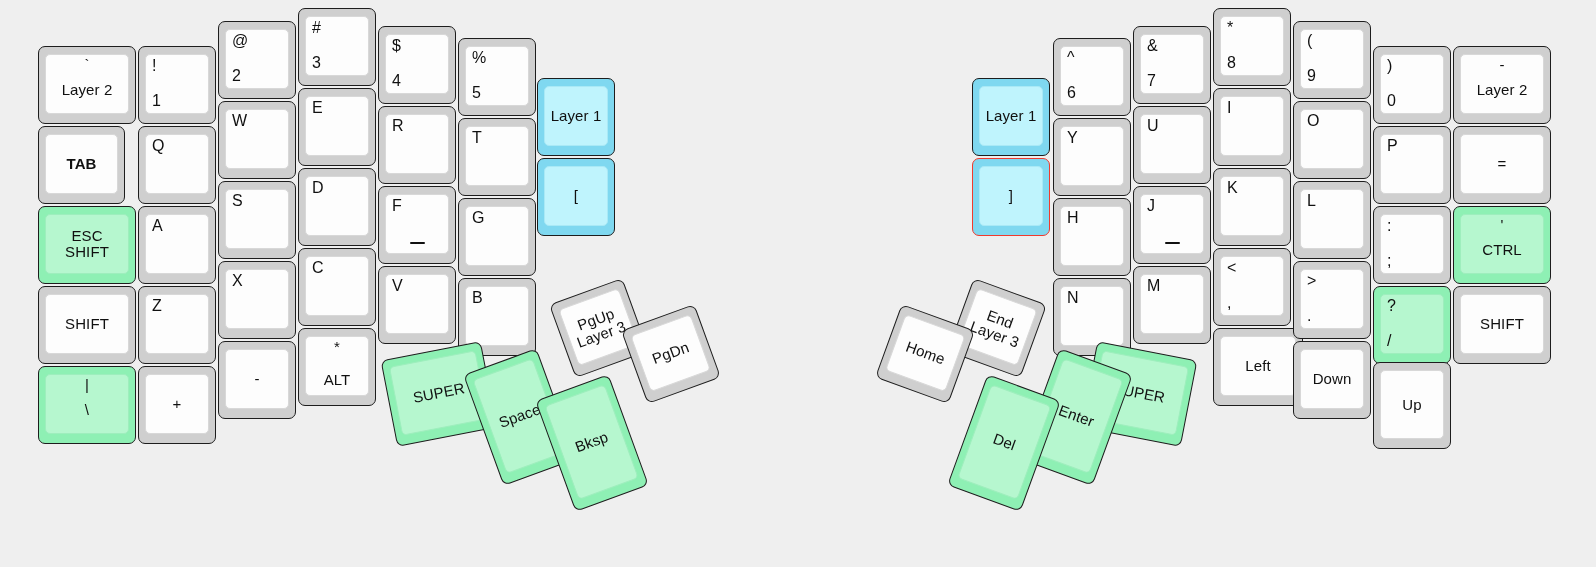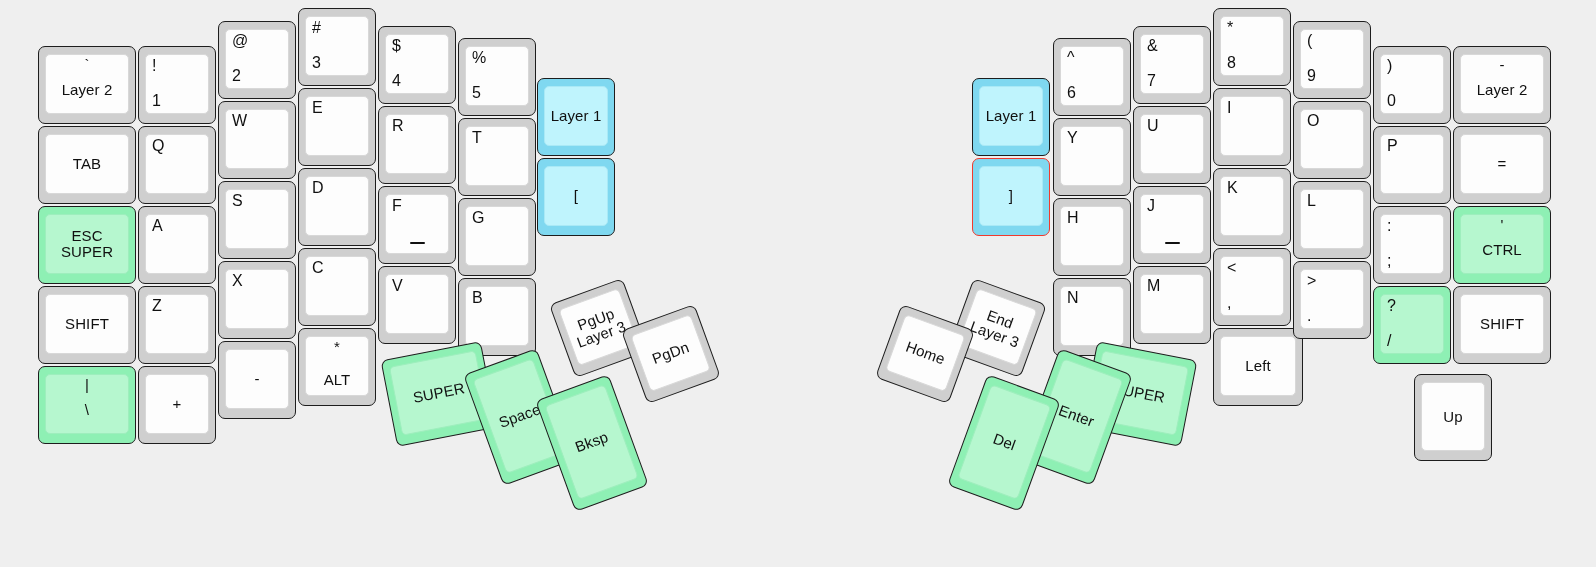--- a/index.html
+++ b/index.html
@@ -62,29 +62,29 @@
 </head>
 <body>
 
 <div id="kb">
     <div class="key" style="left: 38px; top: 46px; width: 98px; height: 78px;">
       <div class="cap">
         <div class="lg ctr-top">`</div>
         <div class="lg center" style="margin-top: 12px;">Layer 2</div>
       </div>
     </div>
-    <div class="key" style="left: 38px; top: 126px; width: 98px; height: 78px;">
+    <div class="key" style="left: 38px; top: 126px; width: 87px; height: 78px; font-weight: bold;">
       <div class="cap">
         <div class="lg center">TAB</div>
       </div>
     </div>
     <div class="key green" style="left: 38px; top: 206px; width: 98px; height: 78px;">
       <div class="cap">
         <div class="lg center">ESC
-SUPER</div>
+SHIFT</div>
       </div>
     </div>
     <div class="key" style="left: 38px; top: 286px; width: 98px; height: 78px;">
       <div class="cap">
         <div class="lg center">SHIFT</div>
       </div>
     </div>
     <div class="key green" style="left: 38px; top: 366px; width: 98px; height: 78px;">
       <div class="cap">
         <div class="lg ctr-top">|</div>
@@ -344,20 +344,25 @@
       <div class="cap">
         <div class="lg tl">L</div>
       </div>
     </div>
     <div class="key" style="left: 1293px; top: 261px; width: 78px; height: 78px;">
       <div class="cap">
         <div class="lg tl">&gt;</div>
         <div class="lg bl">.</div>
       </div>
     </div>
+    <div class="key" style="left: 1293px; top: 341px; width: 78px; height: 78px;">
+      <div class="cap">
+        <div class="lg center">Down</div>
+      </div>
+    </div>
     <div class="key" style="left: 1373px; top: 46px; width: 78px; height: 78px;">
       <div class="cap">
         <div class="lg tl">)</div>
         <div class="lg bl">0</div>
       </div>
     </div>
     <div class="key" style="left: 1373px; top: 126px; width: 78px; height: 78px;">
       <div class="cap">
         <div class="lg tl">P</div>
       </div>
@@ -367,21 +372,21 @@
         <div class="lg tl">:</div>
         <div class="lg bl">;</div>
       </div>
     </div>
     <div class="key green" style="left: 1373px; top: 286px; width: 78px; height: 78px;">
       <div class="cap">
         <div class="lg tl">?</div>
         <div class="lg bl">/</div>
       </div>
     </div>
-    <div class="key" style="left: 1373px; top: 374px; width: 78px; height: 87px; margin-left: 41px;">
+    <div class="key" style="left: 1373px; top: 362px; width: 78px; height: 87px;">
       <div class="cap">
         <div class="lg center">Up</div>
       </div>
     </div>
     <div class="key" style="left: 1453px; top: 46px; width: 98px; height: 78px;">
       <div class="cap">
         <div class="lg ctr-top">-</div>
         <div class="lg center" style="margin-top: 12px;">Layer 2</div>
       </div>
     </div>

